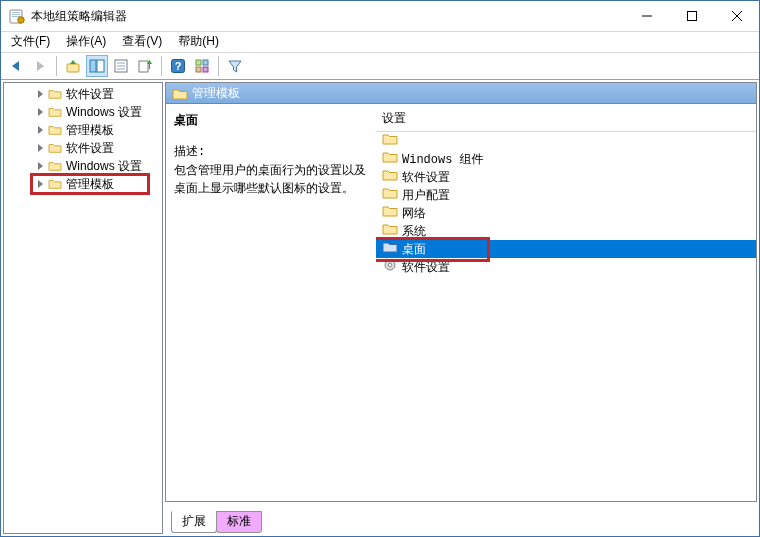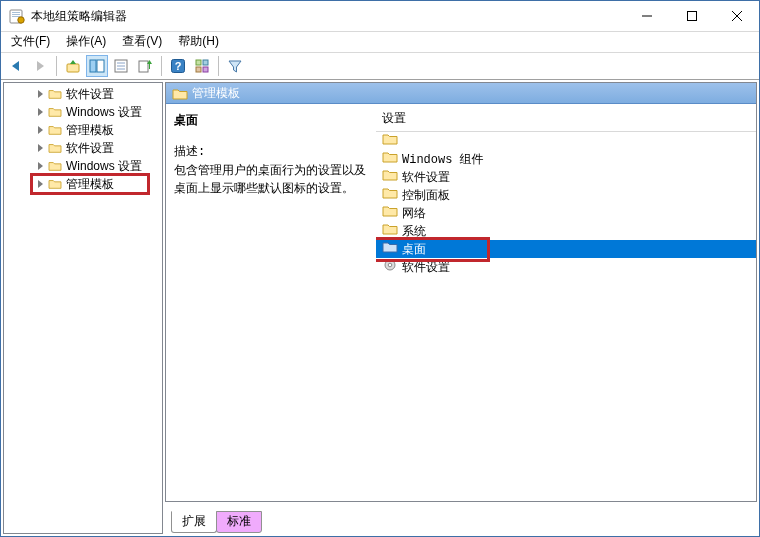--- a/index.html
+++ b/index.html
@@ -483,21 +483,21 @@
                   <div class="list-row">
                     <span><svg viewBox="0 0 16 14" width="16" height="14">
                         <path d="M1 3 L6 3 L7.5 4.5 L15 4.5 L15 12 L1 12 Z" fill="#ffe9a8" stroke="#caa22b"></path>
                       </svg></span>
                     <span>软件设置</span>
                   </div>
                   <div class="list-row">
                     <span><svg viewBox="0 0 16 14" width="16" height="14">
                         <path d="M1 3 L6 3 L7.5 4.5 L15 4.5 L15 12 L1 12 Z" fill="#ffe9a8" stroke="#caa22b"></path>
                       </svg></span>
-                    <span>控制面板</span>
+                    <span>用户配置</span>
                   </div>
                   <div class="list-row">
                     <span><svg viewBox="0 0 16 14" width="16" height="14">
                         <path d="M1 3 L6 3 L7.5 4.5 L15 4.5 L15 12 L1 12 Z" fill="#ffe9a8" stroke="#caa22b"></path>
                       </svg></span>
                     <span>网络</span>
                   </div>
                   <div class="list-row">
                     <span><svg viewBox="0 0 16 14" width="16" height="14">
                         <path d="M1 3 L6 3 L7.5 4.5 L15 4.5 L15 12 L1 12 Z" fill="#ffe9a8" stroke="#caa22b"></path>

